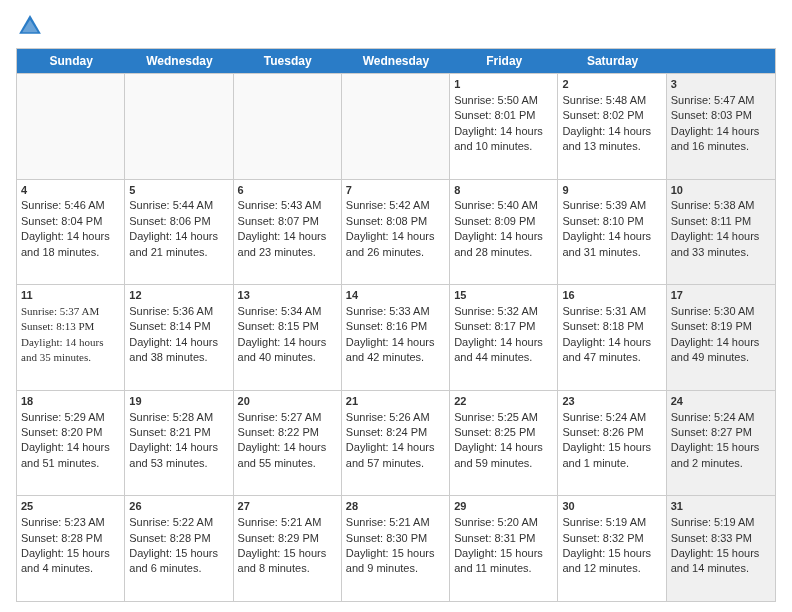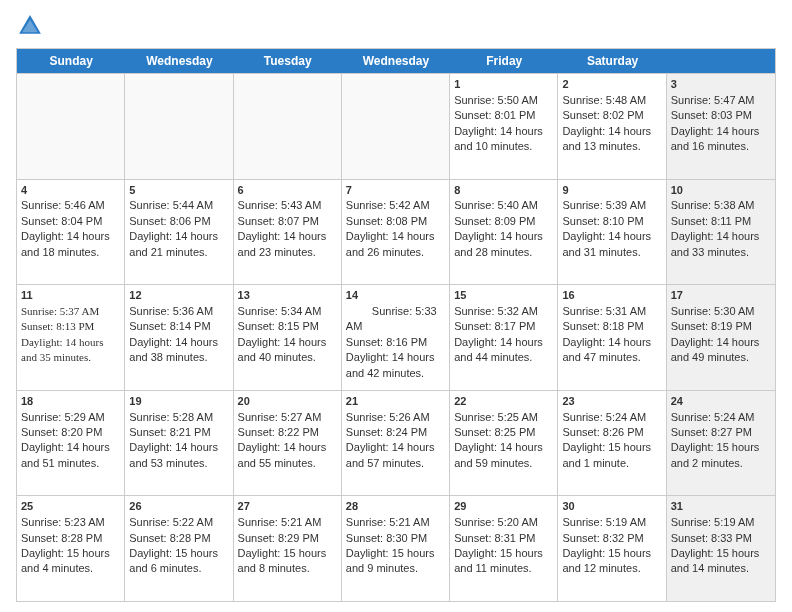--- a/index.html
+++ b/index.html
@@ -201,21 +201,21 @@
 Daylight: 14 hours
 and 35 minutes.</span></div>
           <div class="cal-cell"><span class="day-num">12</span><span class="cell-text" style="white-space: pre-line;">Sunrise: 5:36 AM
 Sunset: 8:14 PM
 Daylight: 14 hours
 and 38 minutes.</span></div>
           <div class="cal-cell"><span class="day-num">13</span><span class="cell-text" style="white-space: pre-line;">Sunrise: 5:34 AM
 Sunset: 8:15 PM
 Daylight: 14 hours
 and 40 minutes.</span></div>
-          <div class="cal-cell"><span class="day-num">14</span><span class="cell-text" style="white-space: pre-line; margin-left: 26px;">Sunrise: 5:33 AM
+          <div class="cal-cell"><span class="day-num">14</span><span class="cell-text" style="white-space: pre-line;">Sunrise: 5:33 AM
 Sunset: 8:16 PM
 Daylight: 14 hours
 and 42 minutes.</span></div>
           <div class="cal-cell"><span class="day-num">15</span><span class="cell-text" style="white-space: pre-line;">Sunrise: 5:32 AM
 Sunset: 8:17 PM
 Daylight: 14 hours
 and 44 minutes.</span></div>
           <div class="cal-cell"><span class="day-num">16</span><span class="cell-text" style="white-space: pre-line;">Sunrise: 5:31 AM
 Sunset: 8:18 PM
 Daylight: 14 hours

